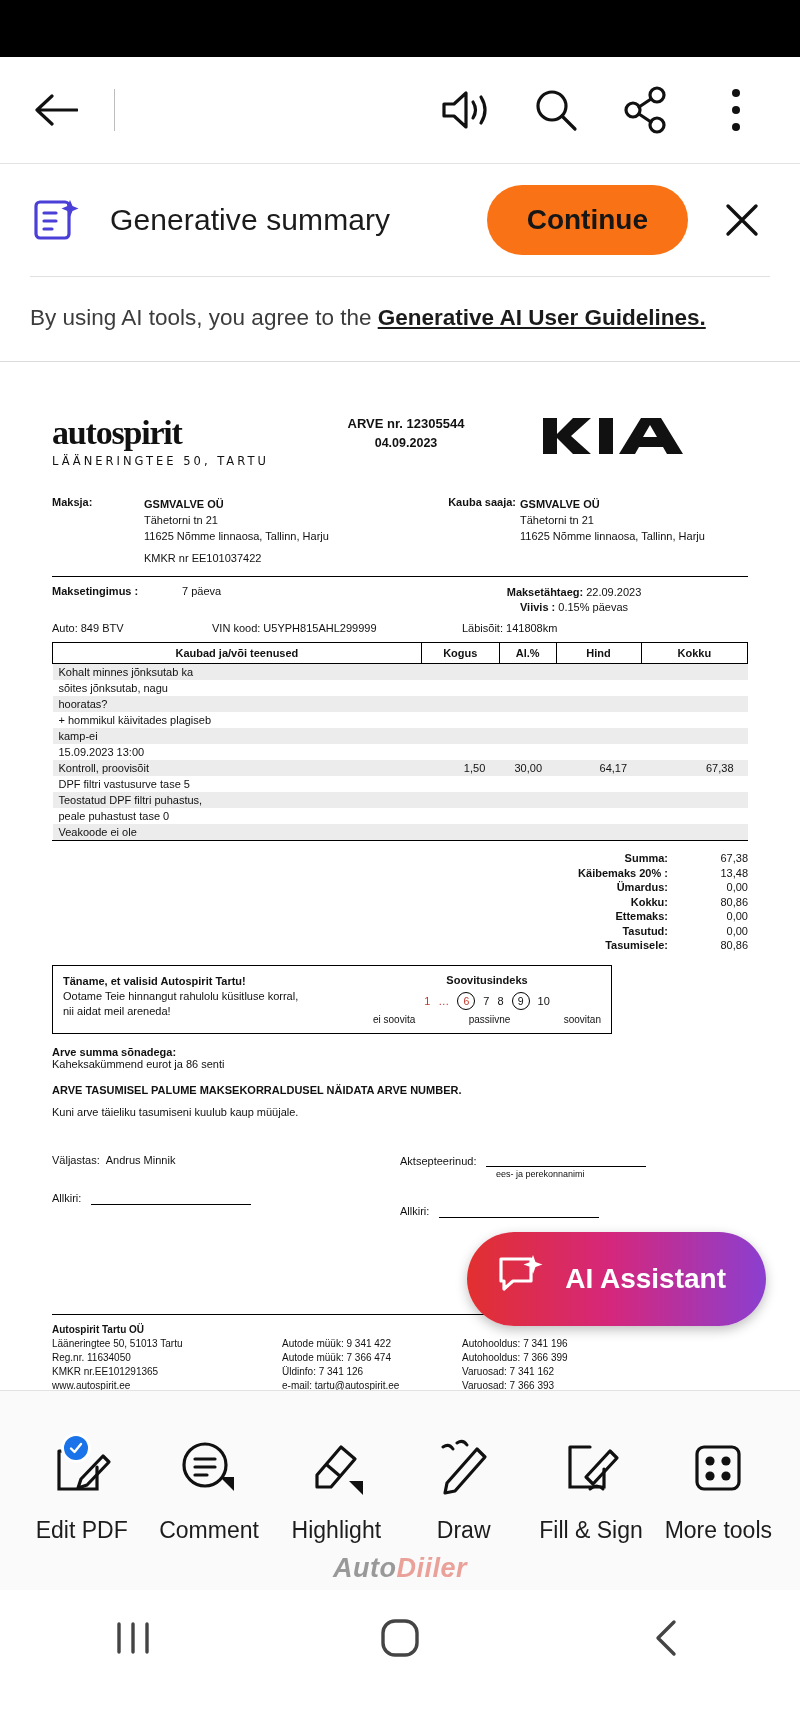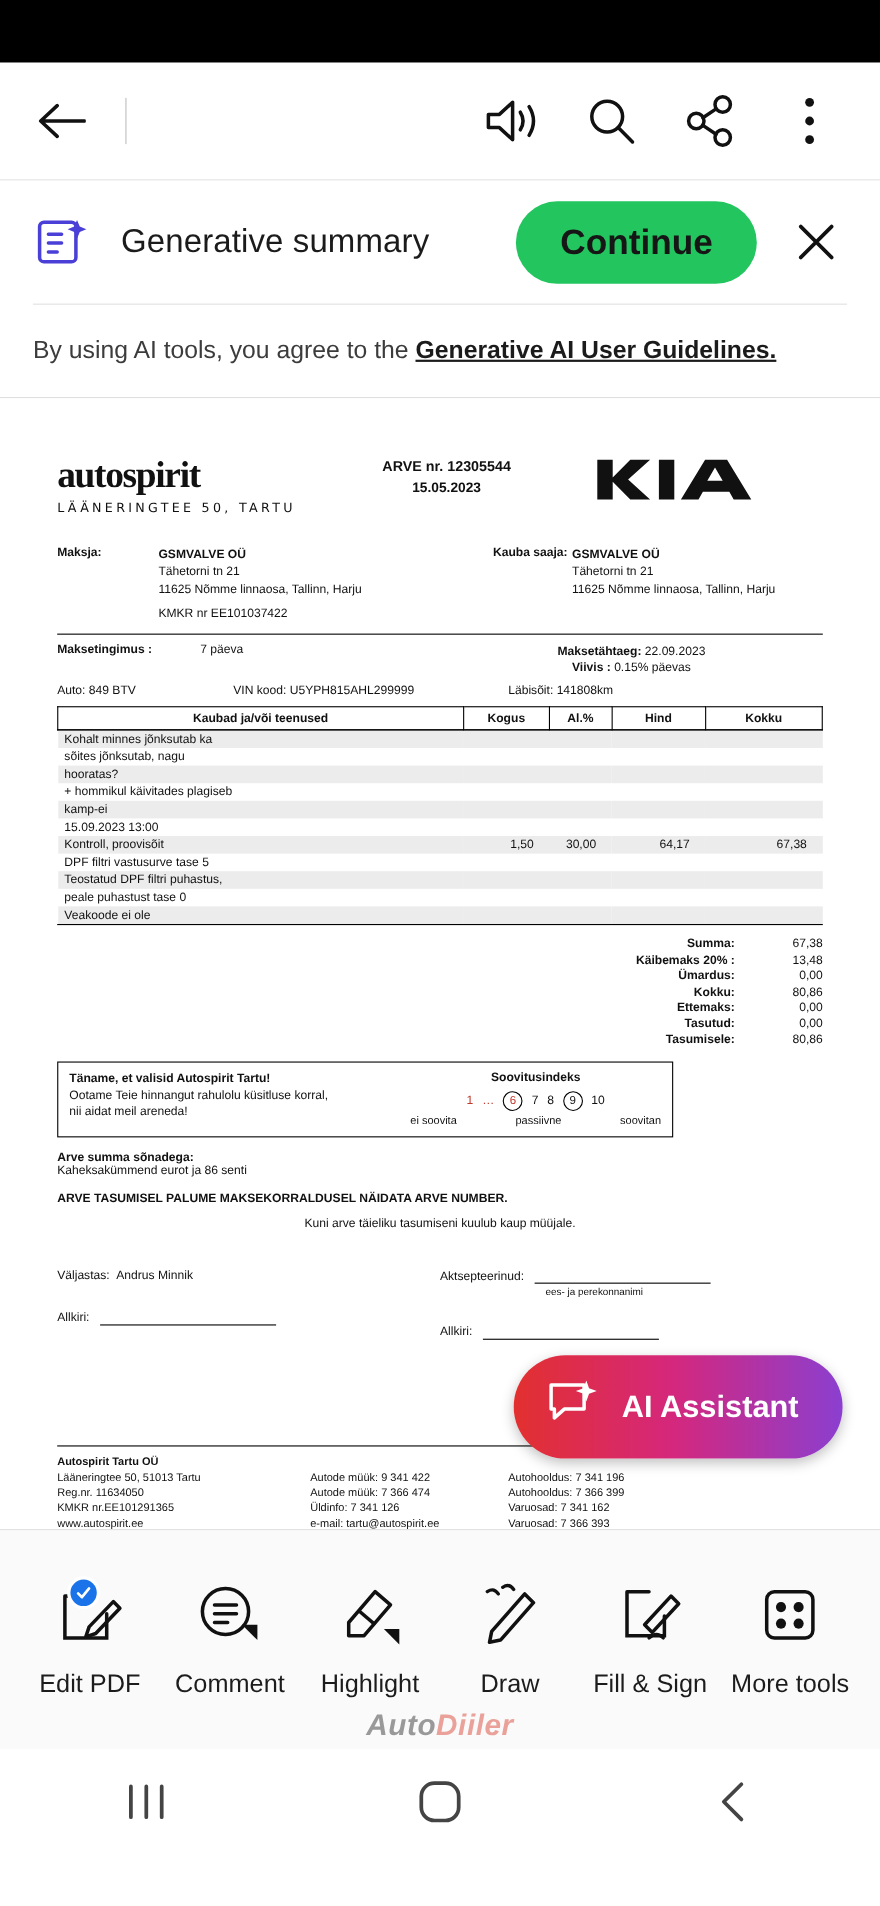--- a/index.html
+++ b/index.html
@@ -59,25 +59,25 @@
     display:flex; align-items:center; justify-content:center;
   }
   .gen-title {
     font-size: 30px;
     color: #1b1b1b;
     margin-left: 28px;
     flex: 1;
     letter-spacing: .1px;
   }
   .continue-btn {
-    background: #22c55e;
+    background: #f97316;
     color: #161616;
     border-radius: 40px;
     padding: 19px 40px;
-    font-size: 32px;
+    font-size: 28px;
     font-weight: bold;
     border: none;
     cursor: pointer;
   }
   .close-x {
     width: 56px; height: 56px; margin-left: 26px;
     display:flex; align-items:center; justify-content:center;
   }
 
   .gen-sep { height: 1px; background: #e0e0e0; margin: 0 30px; }
@@ -198,21 +198,21 @@
   .scale .circ {
     display: inline-flex; align-items: center; justify-content: center;
     width: 18px; height: 18px; border-radius: 50%; border: 1px solid #000; font-size: 10.5px;
   }
   .scale .red { color: #c0392b; }
   .scale-lbl { display: flex; justify-content: space-between; font-size: 10px; margin-top: 4px; }
 
   .sum-words { margin-top: 12px; font-size: 11px; }
   .sum-words .b { font-weight: bold; }
   .notice { margin-top: 14px; font-size: 11px; font-weight: bold; }
-  .notice2 { margin-top: 10px; font-size: 11px; text-align: center; }
+  .notice2 { margin-top: 10px; font-size: 11px; }
 
   .sign-block { margin-top: 36px; display: flex; font-size: 11px; }
   .sign-l { width: 50%; }
   .sign-r { width: 50%; }
   .sign-row { display: flex; align-items: flex-end; }
   .sign-line { border-bottom: 1px solid #000; width: 160px; height: 13px; margin-left: 10px;}
   .sign-cap { font-size: 9px; margin-left: 96px; margin-top: 2px;}
   .sign-row2 { margin-top: 26px; display: flex; }
 
   .footer-hr { border-top: 1px solid #000; margin-top: 96px; }
@@ -362,21 +362,21 @@
       <div class="inv-head">
         <div class="brand">
           <div class="brand-name">autospirit</div>
           <div class="brand-sub">LÄÄNERINGTEE 50, TARTU</div>
         </div>
         <div class="inv-no">
           <div class="l1">
             <span>ARVE nr.</span>
             <span>12305544</span>
           </div>
-          <div class="l2">15.05.2023</div>
+          <div class="l2">04.09.2023</div>
         </div>
         <div class="kia">
           <svg width="210" height="52" viewBox="0 0 210 52">
             <rect x="0" y="0" width="210" height="52" fill="#ffffff"></rect>
             <g fill="#111">
               <path d="M14 8 h14 v16 l16-16 h18 l-20 18 20 18 h-18 l-16-16 v16 h-14 z"></path>
               <path d="M70 8 h14 v36 h-14 z"></path>
               <path d="M112 8 h20 l22 36 h-16 l-4-7 h-24 l-4 7 h-16 z m2 19 h14 l-7-12 z"></path>
               <path d="M166 12 h34 l-4 5 h-34 z" opacity="0.0"></path>
             </g>

